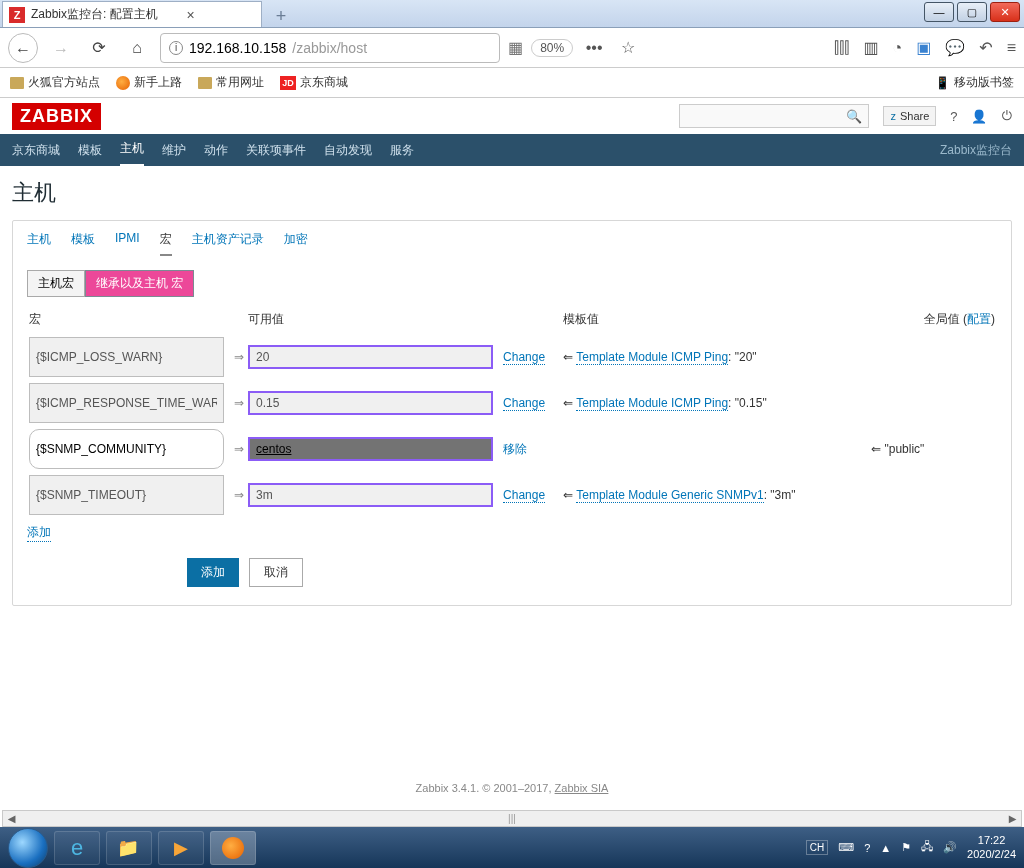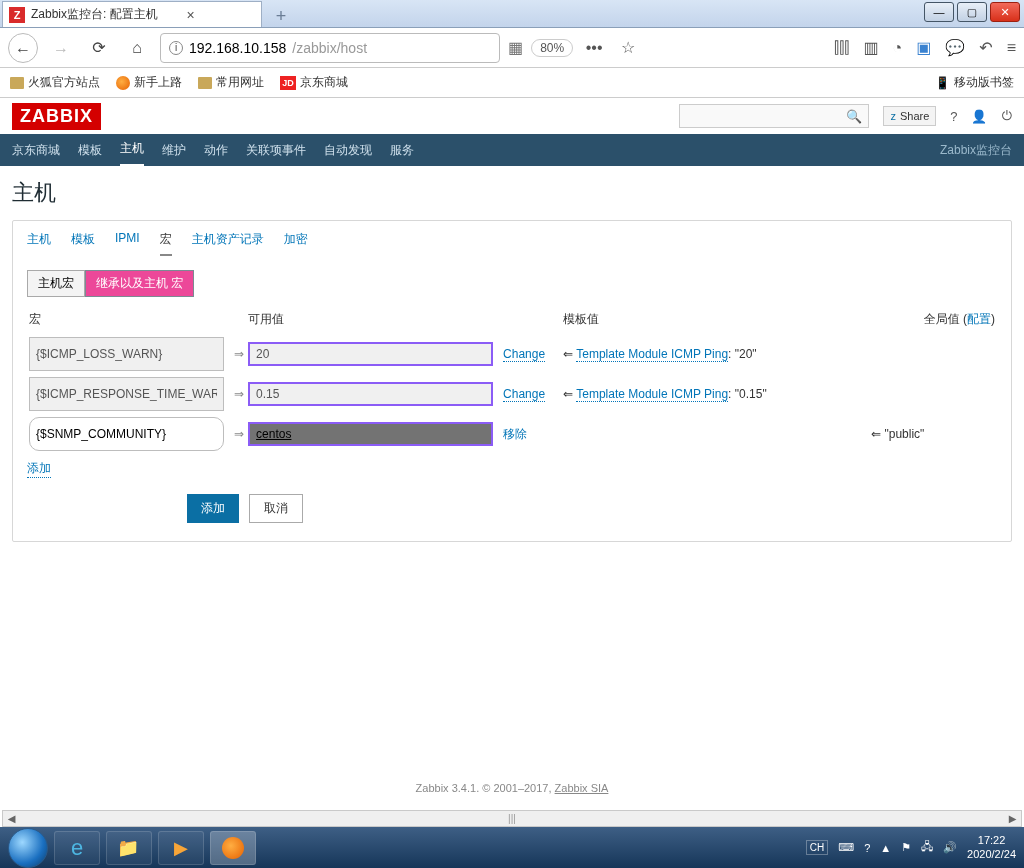--- a/index.html
+++ b/index.html
@@ -61,21 +61,21 @@
 .tab-strip-top a.active { color: #333; border-bottom: 2px solid #888; padding-bottom: 6px; }
 
 .macros-area { padding: 4px 14px 18px 14px; }
 .macro-mode { display: flex; margin-bottom: 10px; }
 .mode-btn { border: 1px solid #a9a9a9; padding: 4px 10px; font-size: 12px; background: #f4f4f4; cursor: pointer; }
 .mode-btn.active { background: #ec4899; color: #fff; border-color: #7c8a93; }
 
 .macros-table { width: 100%; font-size: 12px; border-collapse: collapse; }
 .macros-table th { text-align: left; font-weight: normal; color: #333; padding: 4px 2px 6px 2px; }
 .macros-table td { padding: 3px 2px; vertical-align: middle; }
-.macro-input { width: 195px; height: 34px; border: 1px solid #bdbdbd; padding: 0 6px; font-size: 12px; background: #f0f0f0; color: #555; }
+.macro-input { width: 195px; height: 40px; border: 1px solid #bdbdbd; padding: 0 6px; font-size: 12px; background: #f0f0f0; color: #555; }
 .macro-input.editable { background: #fff; color: #000000; border-radius: 10px; }
 .arrow-cell { color: #888; padding: 0 6px; }
 .value-input { width: 245px; height: 24px; border: 2px solid #8b5cf6; padding: 0 6px; font-size: 12px; background: #f0f0f0; color: #555; }
 .value-input.editable { background: #737373; color: #000; text-decoration: underline; }
 .action-link { color: #0275b8; text-decoration: none; cursor: pointer; }
 .dotted-link { border-bottom: 1px dotted #0275b8; }
 .tmpl-cell { color: #333; }
 .tmpl-cell .tmpl-link { color: #0275b8; text-decoration: none; border-bottom: 1px dotted #0275b8; }
 .tmpl-cell .tmpl-val { color: #333; }
 .global-val { color: #333; }
@@ -248,20 +248,28 @@
               <td class="global-val" style="text-align:left;padding-left:40px;"></td>
             </tr>
             <tr>
               <td><input class="macro-input editable" value="{$SNMP_COMMUNITY}" style=""></td>
               <td class="arrow-cell">⇒</td>
               <td><input class="value-input editable" value="centos" style=""></td>
               <td><a class="action-link ">移除</a></td>
               <td class="tmpl-cell"></td>
               <td class="global-val" style="text-align:left;padding-left:40px;">⇐ "public"</td>
             </tr>
+            <tr>
+              <td><input class="macro-input " value="{$SNMP_TIMEOUT}" style=""></td>
+              <td class="arrow-cell">⇒</td>
+              <td><input class="value-input " value="3m" style=""></td>
+              <td><a class="action-link dotted-link">Change</a></td>
+              <td class="tmpl-cell">⇐ <a class="tmpl-link">Template Module Generic SNMPv1</a><span class="tmpl-val">: "3m"</span></td>
+              <td class="global-val" style="text-align:left;padding-left:40px;"></td>
+            </tr>
           </tbody>
       </table>
 
       <a class="add-link">添加</a>
 
       <div class="form-actions">
         <button class="btn-primary">添加</button>
         <button class="btn-secondary">取消</button>
       </div>
     </div>

